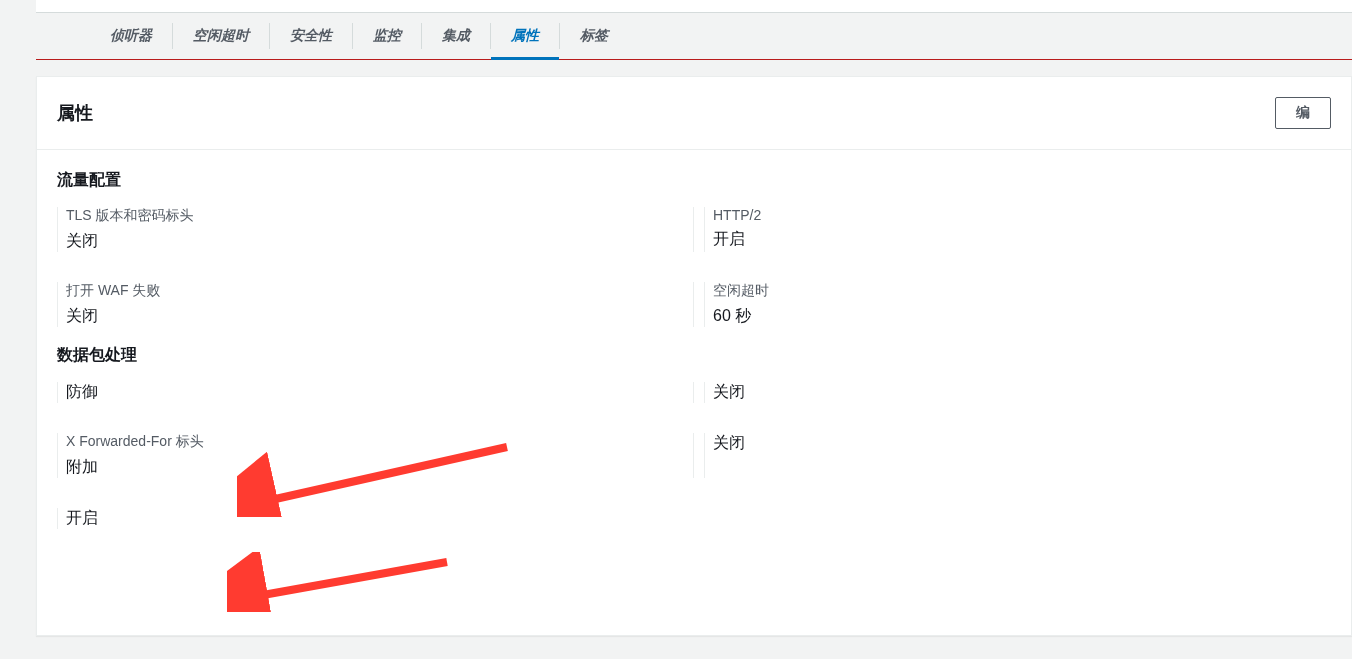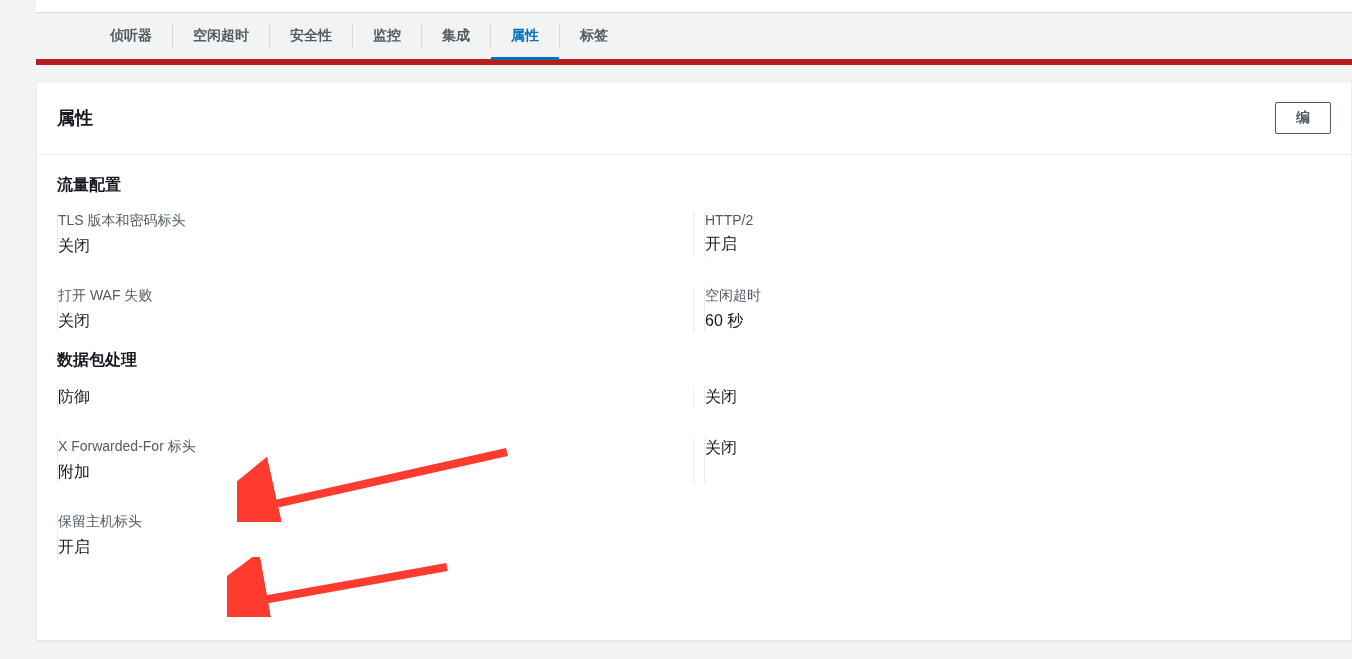--- a/index.html
+++ b/index.html
@@ -44,22 +44,23 @@
     }
     .tab-underline {
       position: absolute;
       left: 0;
       right: 0;
       bottom: -11px;
       height: 3px;
       background: #0073bb;
     }
     .tabs-border {
-      border-bottom: 6px solid #b91c1c;
+      border-bottom: 1px solid #b91c1c;
       margin-left: 36px;
+      font-style: italic;
     }
     .panel {
       background: #fff;
       margin: 16px 0 16px 36px;
       border: 1px solid #eaeded;
       box-shadow: 0 1px 1px rgba(0,0,0,0.05);
       position: relative;
       min-height: 560px;
     }
     .panel-header {
@@ -98,21 +99,21 @@
       margin-top: 0;
     }
     .grid {
       display: grid;
       grid-template-columns: 1fr 1fr;
       gap: 30px 20px;
       margin-bottom: 18px;
     }
     .field {
       border-left: 1px solid #eaeded;
-      padding-left: 0;
+      padding-left: 8px;
     }
     .grid .field {
       position: relative;
     }
     .grid .field.right-col::before {
       content: '';
       position: absolute;
       left: -12px;
       top: 0;
       bottom: 0;
@@ -185,21 +186,20 @@
         <div class="field-value">关闭</div>
       </div>
       <div class="field">
         <div class="field-label">X Forwarded-For 标头</div>
         <div class="field-value">附加</div>
       </div>
       <div class="field right-col">
         <div class="field-value">关闭</div>
       </div>
       <div class="field">
-        <div class="field-label">保留主机标头</div>
         <div class="field-value">开启</div>
       </div>
     </div>
   </div>
 
   <svg class="arrow" style="left:200px; top:360px;" width="280" height="80" viewBox="0 0 280 80">
     <defs>
       <marker id="arrowhead1" markerWidth="12" markerHeight="12" refX="2" refY="6" orient="auto">
         <polygon points="0 0, 12 6, 0 12" fill="#ff3b30"></polygon>
       </marker>

